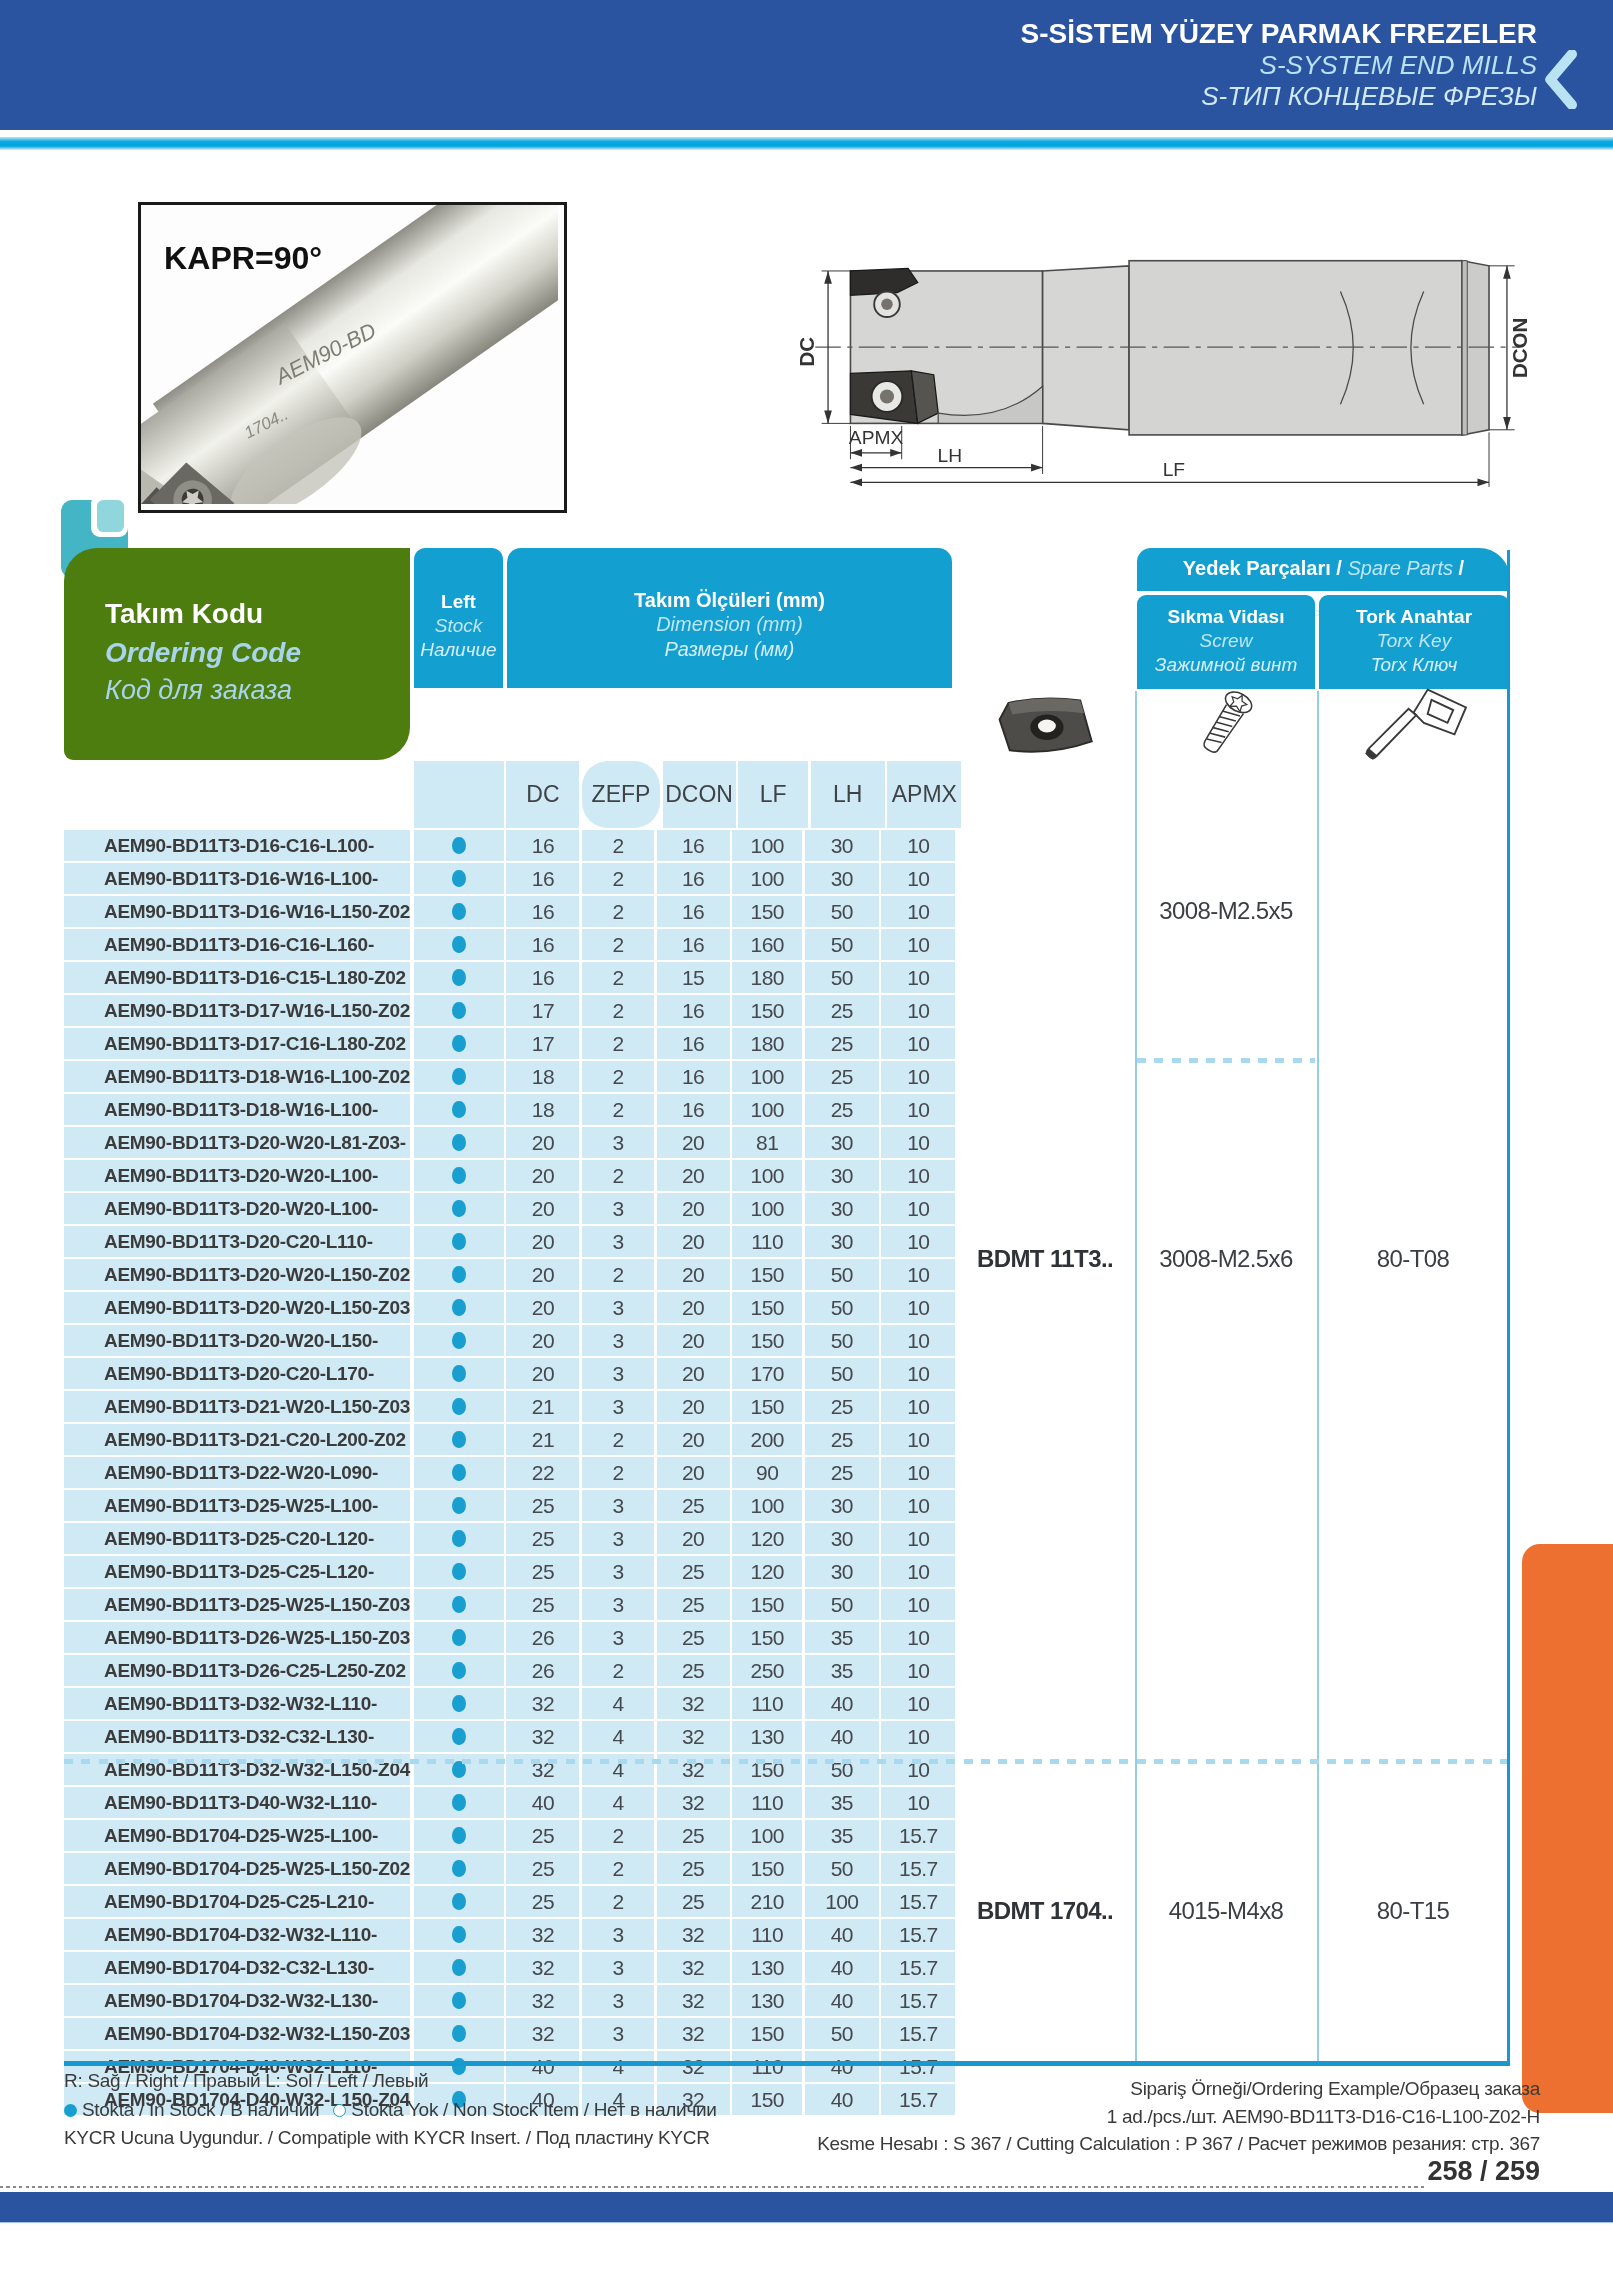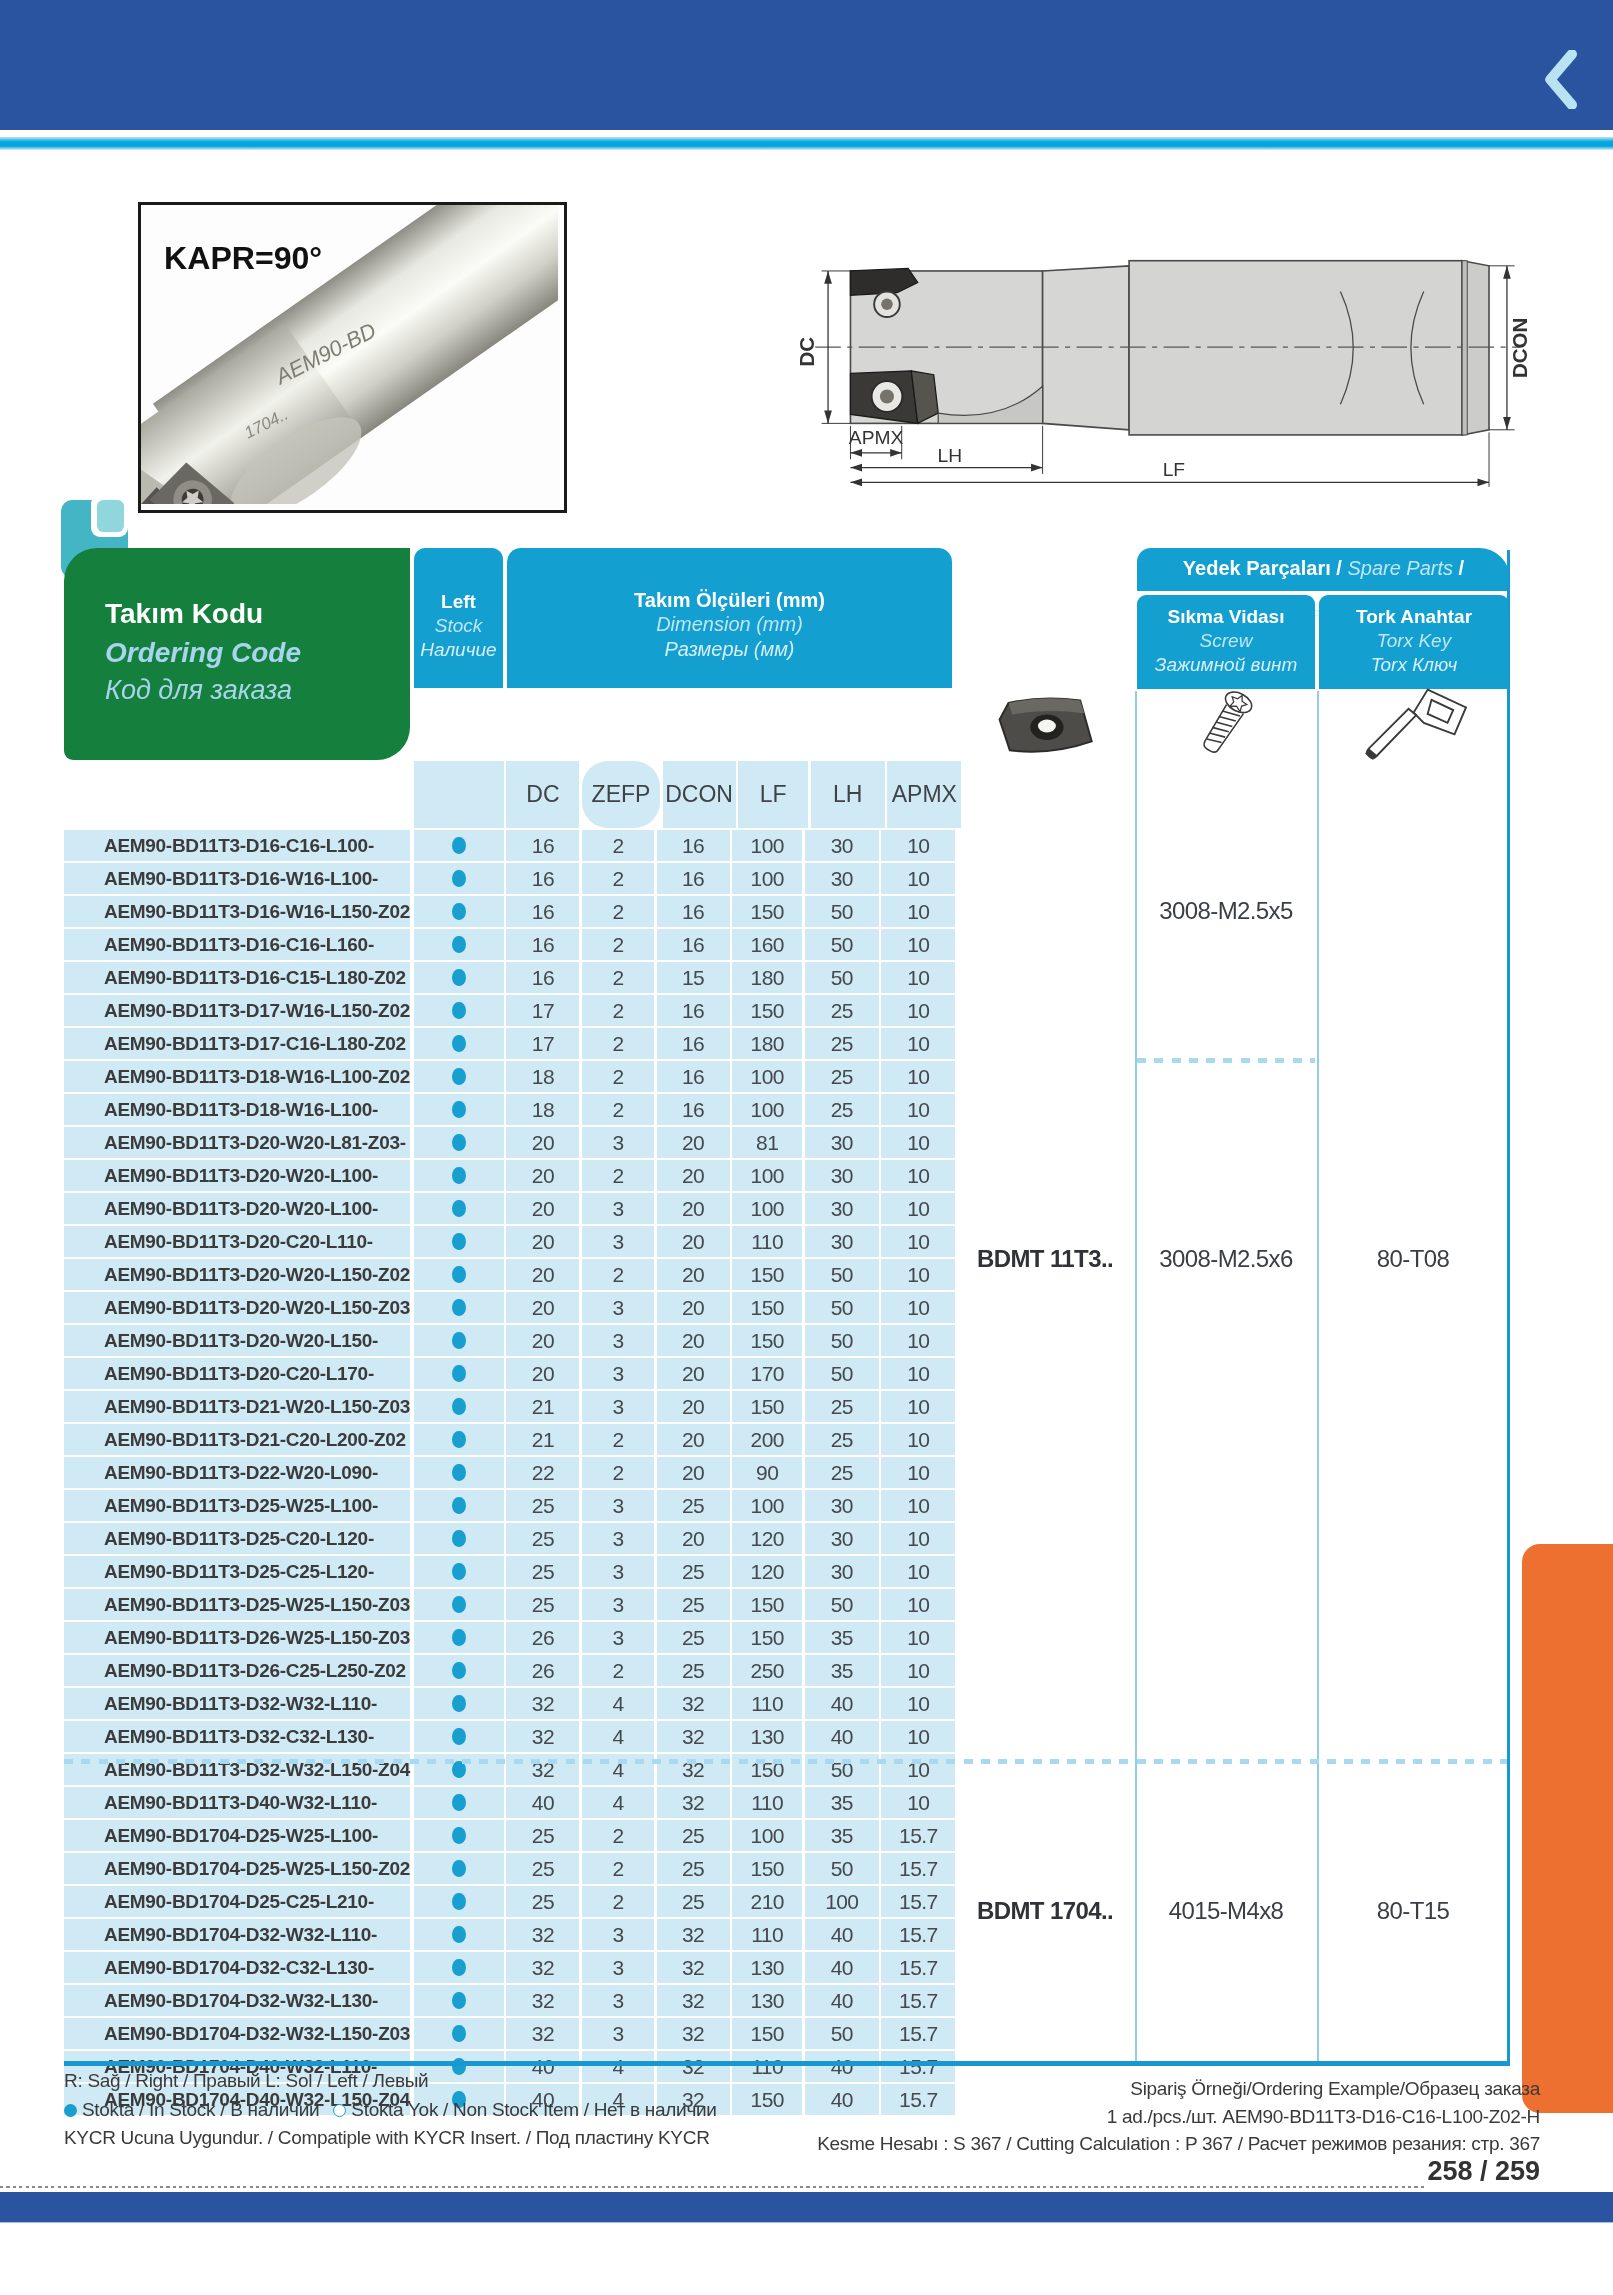--- a/index.html
+++ b/index.html
@@ -10,21 +10,21 @@
   .topband .titles{position:absolute;right:77px;top:18px;text-align:right;}
   .t1{color:#ffffff;font-weight:bold;font-size:28px;letter-spacing:0px;line-height:32px;}
   .t2{color:#b9e2f3;font-style:italic;font-size:26px;line-height:31px;}
   .t3{color:#cfe9f5;font-style:italic;font-size:26px;line-height:31px;}
   .chev{position:absolute;right:37px;top:50px;}
   .cyanstripe{position:absolute;left:0;top:137px;width:1614px;height:13px;
       background:linear-gradient(180deg,#bfe6f5 0%,#06a9e0 35%,#00a3dc 70%,#d8f0fa 100%);}
   
   .photobox{position:absolute;left:138px;top:202px;width:423px;height:305px;border:3.2px solid #1a1a1a;background:#fdfdfd;}
   .hdrblock{position:absolute;background:#149fd1;}
-  .codehdr{position:absolute;left:64px;top:548px;width:346px;height:212px;background:#15803d;
+  .codehdr{position:absolute;left:64px;top:548px;width:346px;height:212px;background:#4d7c0f;
       border-radius:33px 0 33px 9px;}
   .codehdr .l1{position:absolute;left:41px;top:50px;color:#fff;font-weight:bold;font-size:28px;}
   .codehdr .l2{position:absolute;left:41px;top:89px;color:#a9d4ee;font-weight:bold;font-style:italic;font-size:28px;}
   .codehdr .l3{position:absolute;left:41px;top:127px;color:#a9d4ee;font-style:italic;font-size:27px;}
   .cyan3 .a{color:#fff;font-weight:bold;}
   .cyan3 .b{color:#bfe6f4;font-style:italic;}
   .cyan3 .c{color:#d6eef8;font-style:italic;}
   .stokhdr{left:414px;top:548px;width:89px;height:140px;border-radius:11.5px 11.5px 0 0;text-align:center;font-size:19px;line-height:24px;padding-top:42px;box-sizing:border-box;}
   .dimhdr{left:507px;top:548px;width:445px;height:140px;border-radius:14px 14px 0 0;text-align:center;font-size:20px;line-height:24.4px;padding-top:40px;box-sizing:border-box;}
   .inshdr{left:956px;top:548px;width:177px;height:140px;border-radius:14px 14px 0 0;text-align:center;font-size:20px;line-height:26px;padding-top:46px;box-sizing:border-box;}
@@ -69,20 +69,25 @@
   .botbar{position:absolute;left:0;top:2192px;width:1614px;height:29.5px;background:#2a53a0;border-bottom:1.9px solid #9fc1e8;}
   .orangetab{position:absolute;left:1522px;top:1544px;width:92px;height:569px;background:#ee7030;border-radius:18px 0 0 18px;}
   svg text{font-family:"Liberation Sans",sans-serif;}
 </style>
 </head>
 <body>
 
 <div class="page">
 
   <div class="topband">
+    <div class="titles">
+      <div class="t1">S-SİSTEM YÜZEY PARMAK FREZELER</div>
+      <div class="t2">S-SYSTEM END MILLS</div>
+      <div class="t3">S-ТИП КОНЦЕВЫЕ ФРЕЗЫ</div>
+    </div>
     <svg class="chev" width="33" height="59" viewBox="0 0 52 92">
       <polyline points="44,6 10,46 44,86" fill="none" stroke="#b9e2f3" stroke-width="16" stroke-linecap="round" stroke-linejoin="round"></polyline>
     </svg>
   </div>
   <div class="cyanstripe"></div>
 
   <div class="photobox">
     <svg width="417" height="299" viewBox="0 0 650 466">
       <defs>
         <linearGradient id="metal" x1="0" y1="0" x2="0" y2="1">

